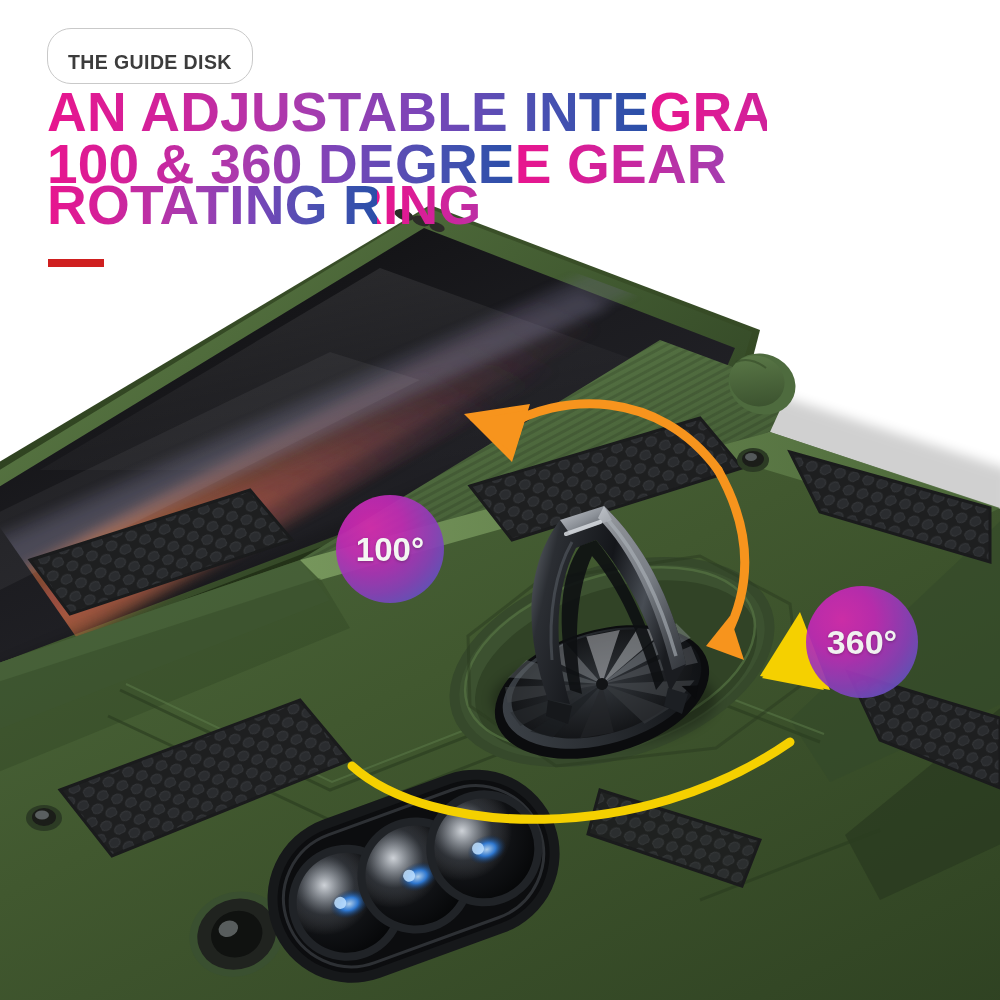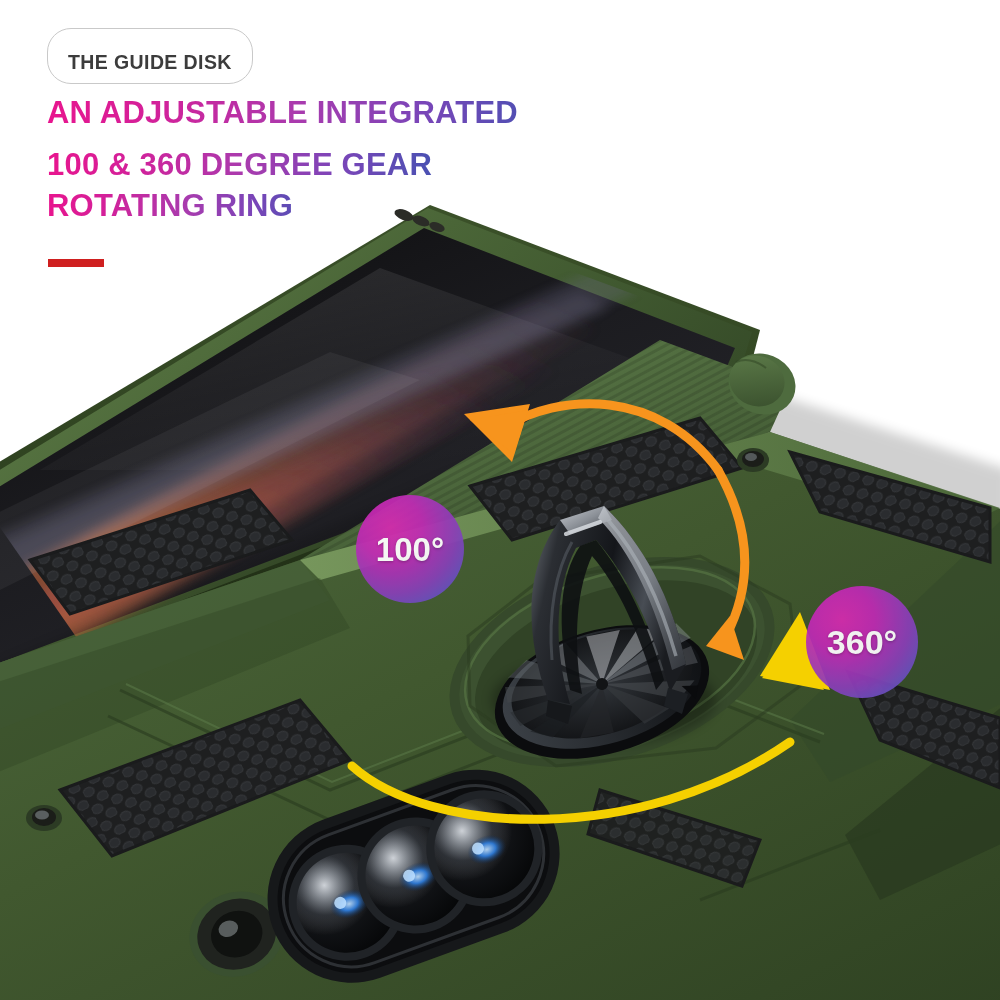--- a/index.html
+++ b/index.html
@@ -15,21 +15,21 @@
     padding:24px 20px 10px 20px;
     border:1.6px solid #c9c9c9;border-radius:24px;
     background:#fff;
     font-size:19.5px;font-weight:bold;letter-spacing:.4px;
     color:#3c3c3c;line-height:1;white-space:nowrap;
   }
 
   
   .headline{
     position:absolute;left:47px;top:92px;width:720px;
-    font-size:31px;font-weight:bold;line-height:41px;
+    font-size:55px;font-weight:bold;line-height:41px;
     letter-spacing:.2px;white-space:nowrap;
   }
   .headline .ln{display:block;
     background:linear-gradient(90deg,#e8158e 0%,#d3219a 18%,#a93bae 42%,#7b45b8 62%,#4a51b2 82%,#2a4fa8 100%);
     -webkit-background-clip:text;background-clip:text;
     -webkit-text-fill-color:transparent;color:transparent;
   }
   .headline .ln.l1{background-size:600px 100%;}
   .headline .ln.l2{background-size:470px 100%;margin-top:11px;}
   .headline .ln.l3{background-size:330px 100%;text-decoration:underline;}
@@ -41,21 +41,21 @@
 
   
   .deg-bubble{
     position:absolute;border-radius:50%;
     display:flex;align-items:center;justify-content:center;
     color:#fff;font-weight:bold;line-height:1;
     text-shadow:0 1px 3px rgba(0,0,0,.28);
     opacity:.93;
   }
   #bubble100{
-    left:356px;top:495px;width:108px;height:108px;font-size:33px;
+    left:336px;top:495px;width:108px;height:108px;font-size:33px;
     background:radial-gradient(circle at 32% 30%, #d62bb0 0%, #c02ab4 30%, #8a3fb8 62%, #3f63c4 100%);
   }
   #bubble360{
     left:806px;top:586px;width:112px;height:112px;font-size:34px;
     background:radial-gradient(circle at 32% 30%, #d62bb0 0%, #c02ab4 30%, #8a3fb8 62%, #3f63c4 100%);
   }
 </style>
 </head>
 <body>
 

